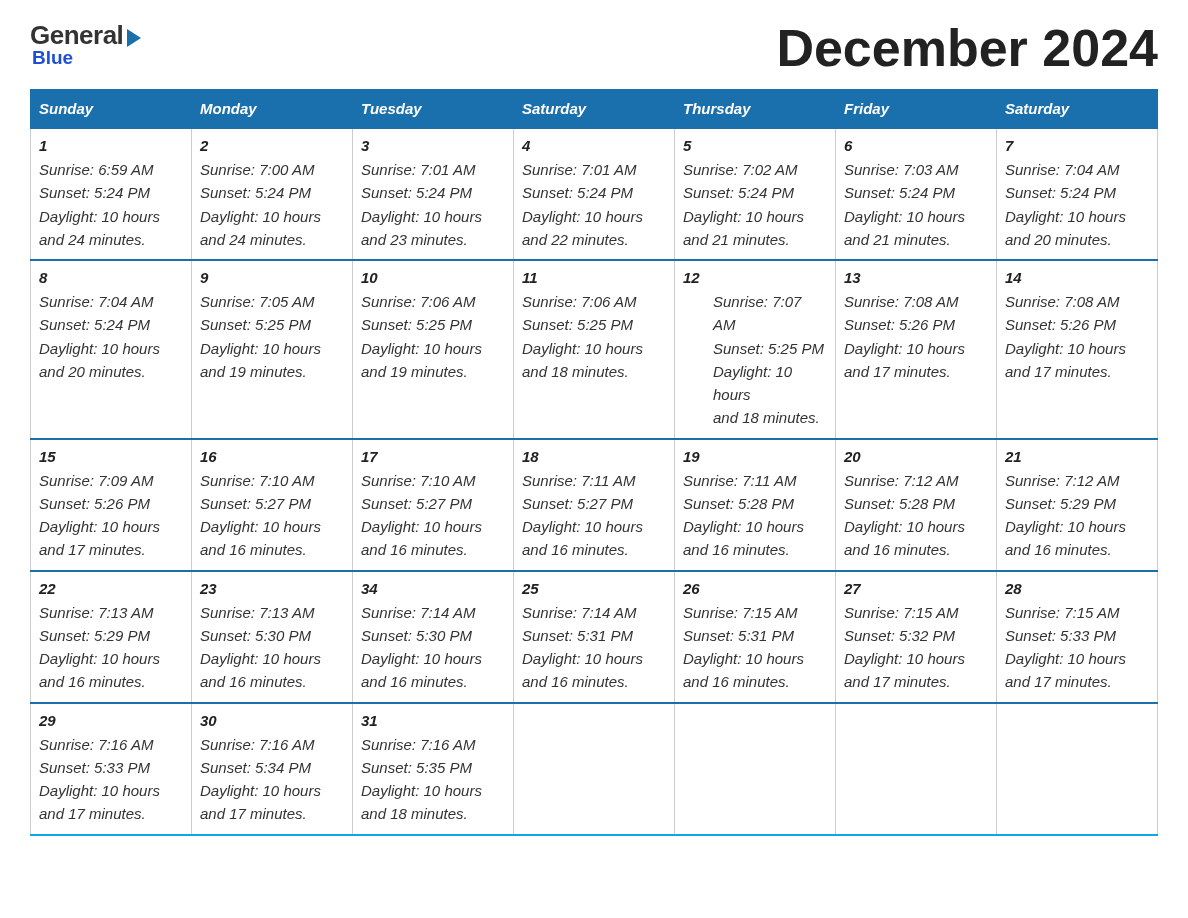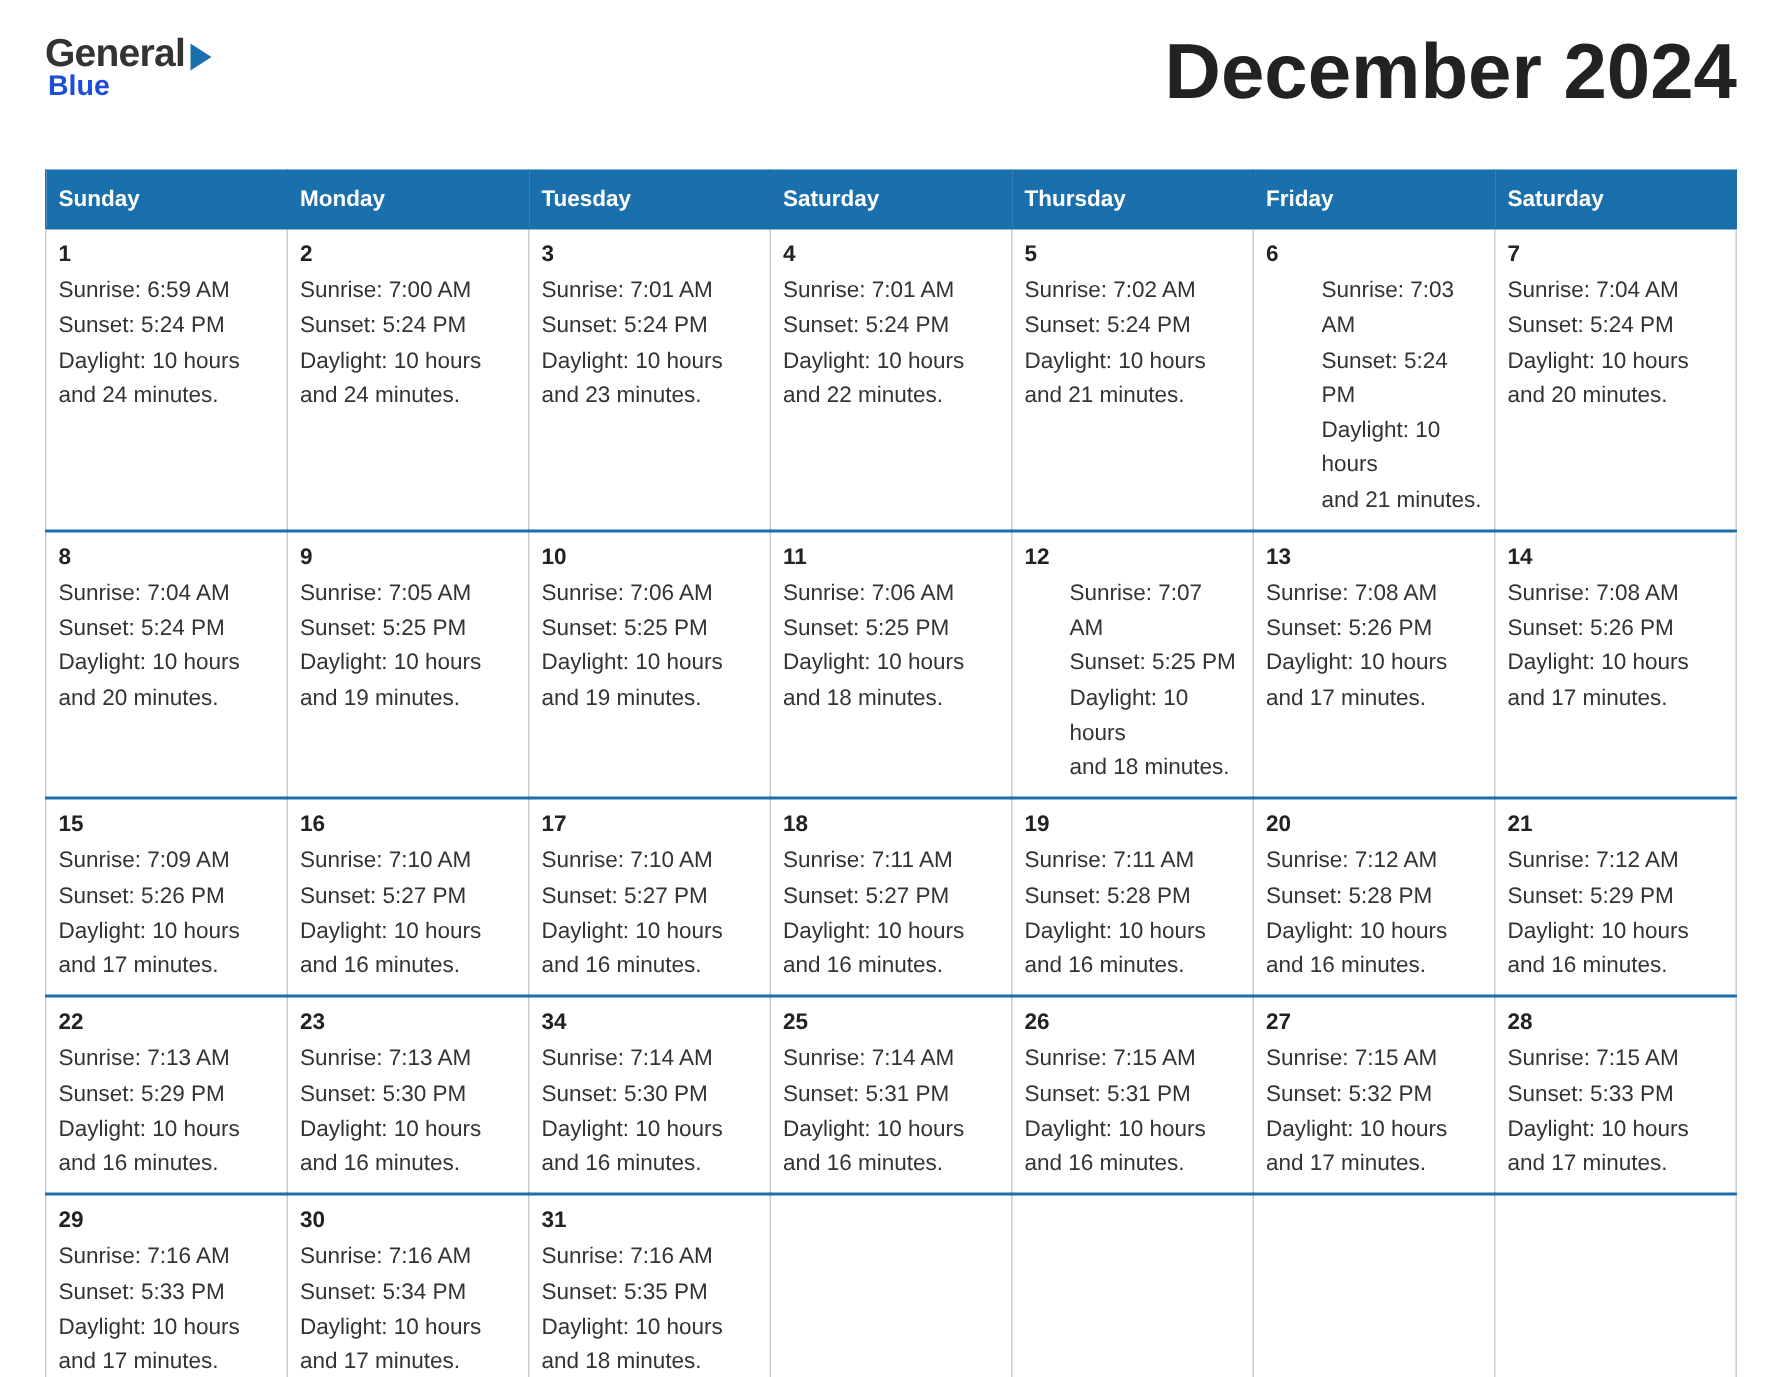--- a/index.html
+++ b/index.html
@@ -7,21 +7,21 @@
       font-family: Arial, sans-serif;
       background: #fff;
       padding: 20px 30px;
       width: 1188px;
       min-height: 918px;
     }
     .header {
       display: flex;
       justify-content: space-between;
       align-items: flex-start;
-      margin-bottom: 36px;
+      margin-bottom: 12px;
       gap: 23px;
     }
     .logo {
       display: flex;
       flex-direction: column;
       align-items: flex-start;
     }
     .logo-top {
       display: flex;
       align-items: center;
@@ -59,20 +59,21 @@
     }
     .location {
       font-size: 22px;
       color: #555;
       margin-top: 4px;
     }
     table {
       width: 100%;
       border-collapse: collapse;
       table-layout: fixed;
+      font-style: italic;
     }
     thead tr {
       background-color: #1a6fad;
     }
     thead th {
       color: #fff;
       font-size: 15px;
       font-weight: bold;
       padding: 10px 8px;
       text-align: left;
@@ -173,21 +174,21 @@
         </td>
         <td>
           <span class="day-num">5</span>
           <div class="day-info" style="white-space: pre-line;">Sunrise: 7:02 AM
 Sunset: 5:24 PM
 Daylight: 10 hours
 and 21 minutes.</div>
         </td>
         <td>
           <span class="day-num">6</span>
-          <div class="day-info" style="white-space: pre-line; margin-left: 37px;">Sunrise: 7:03 AM
+          <div class="day-info" style="white-space: pre-line;">Sunrise: 7:03 AM
 Sunset: 5:24 PM
 Daylight: 10 hours
 and 21 minutes.</div>
         </td>
         <td>
           <span class="day-num">7</span>
           <div class="day-info" style="white-space: pre-line;">Sunrise: 7:04 AM
 Sunset: 5:24 PM
 Daylight: 10 hours
 and 20 minutes.</div>

